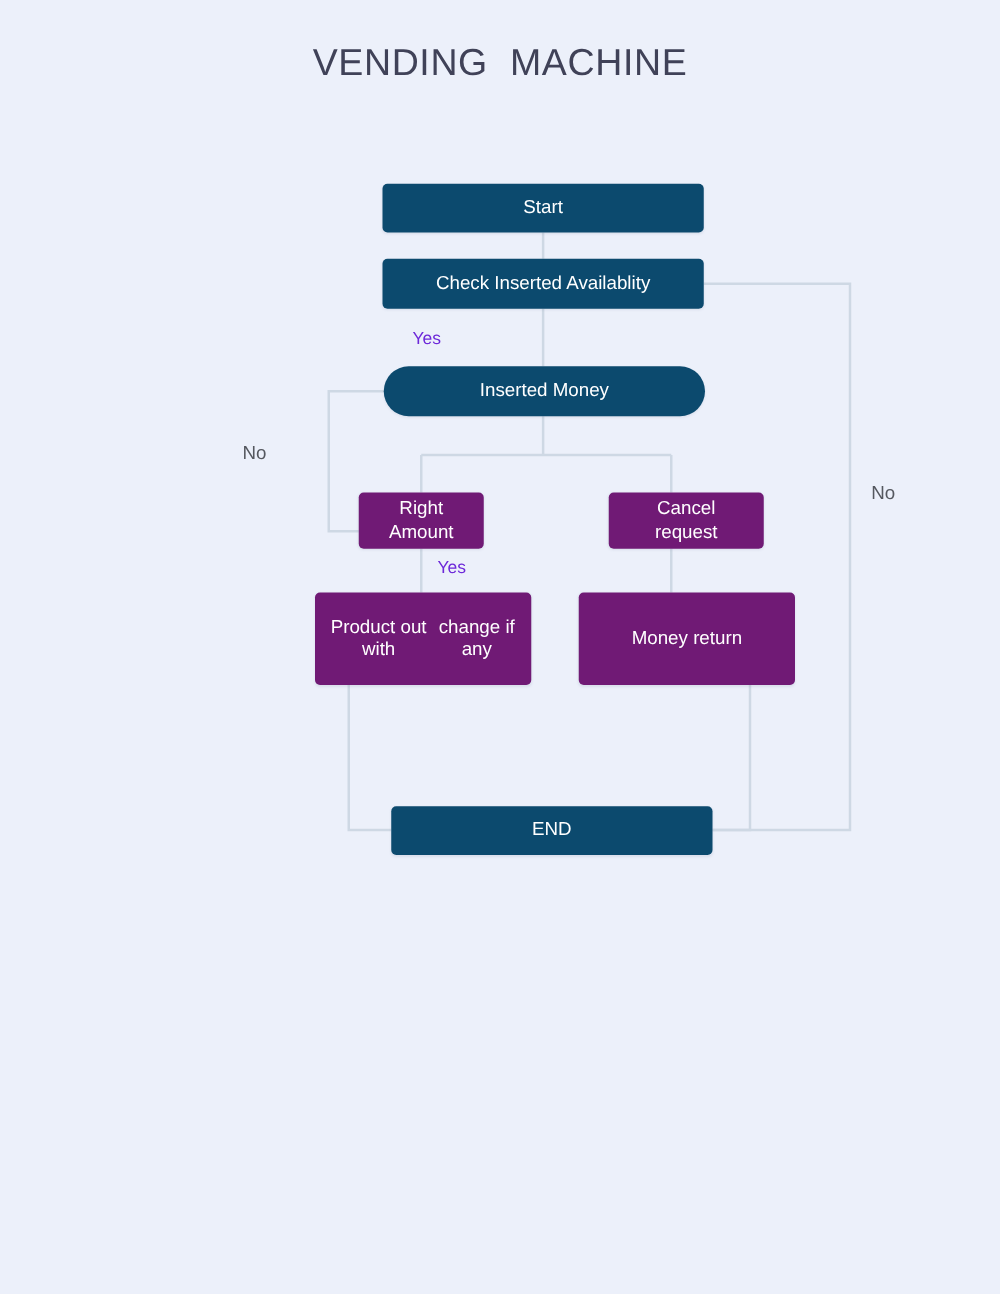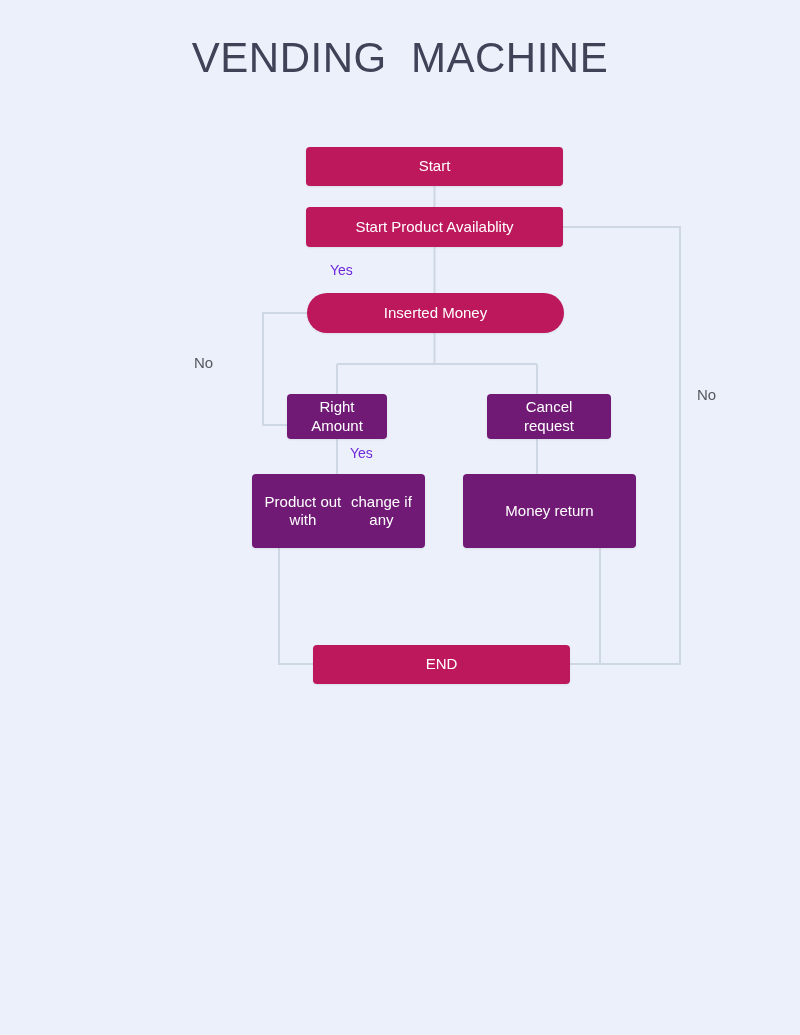--- a/index.html
+++ b/index.html
@@ -19,21 +19,21 @@
     position: relative;
     width: 800px;
     height: 1035px;
   }
   #title {
     position: absolute;
     left: 0;
     top: 34px;
     width: 800px;
     text-align: center;
-    font-size: 42px;
+    font-size: 30px;
     font-weight: 400;
     letter-spacing: 0.5px;
     color: #404258;
     white-space: pre;
     font-family: "Liberation Sans", sans-serif;
   }
   svg#wires {
     position: absolute;
     left: 0;
     top: 0;
@@ -49,21 +49,21 @@
     align-items: center;
     justify-content: center;
     text-align: center;
     color: #ffffff;
     font-size: 15px;
     line-height: 1.22;
     padding: 4px 8px;
     font-family: "Liberation Sans", sans-serif;
     box-shadow: 0 1px 2px rgba(80,95,130,0.12);
   }
-  .node-teal { background: #be185d; }
+  .node-teal { background: #0c4a6e; }
   .node-blue { background: #701a75; }
   .node span { display: block; }
   .edge-label {
     position: absolute;
     color: #6d28d9;
     font-size: 14px;
     font-family: "Liberation Sans", sans-serif;
     white-space: nowrap;
   }
   .edge-label.big { font-size: 15px; color: #55585f; }
@@ -100,21 +100,21 @@
 
       <path d="M600 548 L600 664 L570 664"></path>
     </g>
   </svg>
 
   <div class="node node-teal" style="left:306px; top:147px; width:257px; height:39px;">
     <span>Start</span>
   </div>
 
   <div class="node node-teal" style="left:306px; top:207px; width:257px; height:40px;">
-    <span>Start Product Availablity</span>
+    <span>Check Inserted Availablity</span>
   </div>
 
   <div class="node node-teal" style="left:307px; top:293px; width:257px; height:40px;border-radius:20px;">
     <span>Inserted Money</span>
   </div>
 
   <div class="node node-blue" style="left:287px; top:394px; width:100px; height:45px; flex-direction:column;">
     <span>Right</span>
     <span>Amount</span>
   </div>

